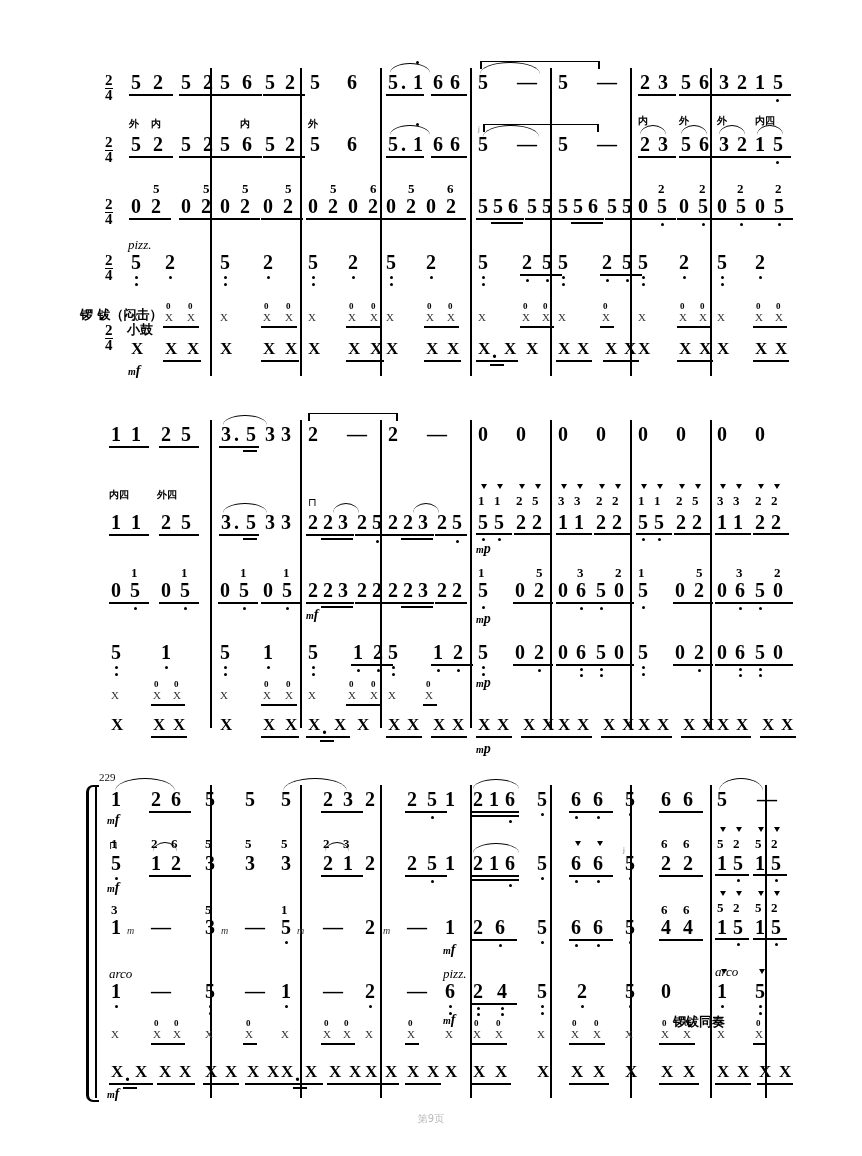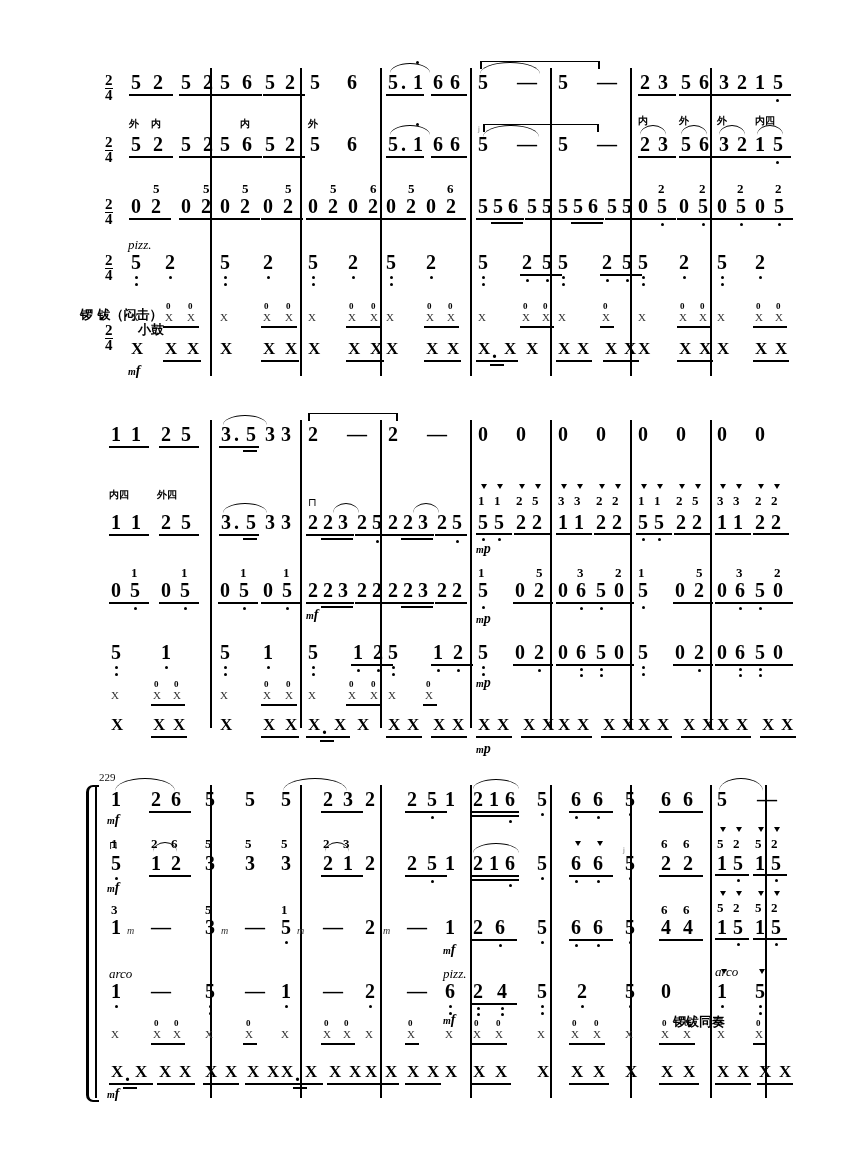--- a/index.html
+++ b/index.html
@@ -396,21 +396,21 @@
       <div class="xnote tiny" style="left: 679px; top: 312px;">X</div>
       <div class="zero-sm" style="left: 700px; top: 301px;">0</div>
       <div class="xnote tiny" style="left: 699px; top: 312px;">X</div>
       <div class="beam" style="left: 677px; top: 326px; width: 34px;"></div>
       <div class="xnote tiny" style="left: 717px; top: 312px;">X</div>
       <div class="zero-sm" style="left: 756px; top: 301px;">0</div>
       <div class="xnote tiny" style="left: 755px; top: 312px;">X</div>
       <div class="zero-sm" style="left: 776px; top: 301px;">0</div>
       <div class="xnote tiny" style="left: 775px; top: 312px;">X</div>
       <div class="beam" style="left: 753px; top: 326px; width: 34px;"></div>
-      <div class="cn" style="left: 138px; top: 323px;">小鼓</div>
+      <div class="cn" style="left: 127px; top: 323px;">小鼓</div>
       <div class="dyn" style="left: 128px; top: 364px;"><span style="font-size:10px">m</span><span class="big">f</span></div>
       <div class="xnote" style="left: 131px; top: 340px;">X</div>
       <div class="xnote" style="left: 165px; top: 340px;">X</div>
       <div class="xnote" style="left: 187px; top: 340px;">X</div>
       <div class="beam" style="left: 163px; top: 360px; width: 38px;"></div>
       <div class="xnote" style="left: 220px; top: 340px;">X</div>
       <div class="xnote" style="left: 263px; top: 340px;">X</div>
       <div class="xnote" style="left: 285px; top: 340px;">X</div>
       <div class="beam" style="left: 261px; top: 360px; width: 38px;"></div>
       <div class="xnote" style="left: 308px; top: 340px;">X</div>
@@ -1069,13 +1069,14 @@
       <div class="xnote" style="left: 683px; top: 1063px;">X</div>
       <div class="beam" style="left: 659px; top: 1083px; width: 40px;"></div>
       <div class="xnote" style="left: 717px; top: 1063px;">X</div>
       <div class="xnote" style="left: 737px; top: 1063px;">X</div>
       <div class="beam" style="left: 715px; top: 1083px; width: 36px;"></div>
       <div class="xnote" style="left: 759px; top: 1063px;">X</div>
       <div class="xnote" style="left: 779px; top: 1063px;">X</div>
       <div class="beam" style="left: 757px; top: 1083px; width: 36px;"></div>
     </div>
 
+  <div class="pagenum" style="top:1112px;">第9页</div>
 </div>
 
 </body></html>

